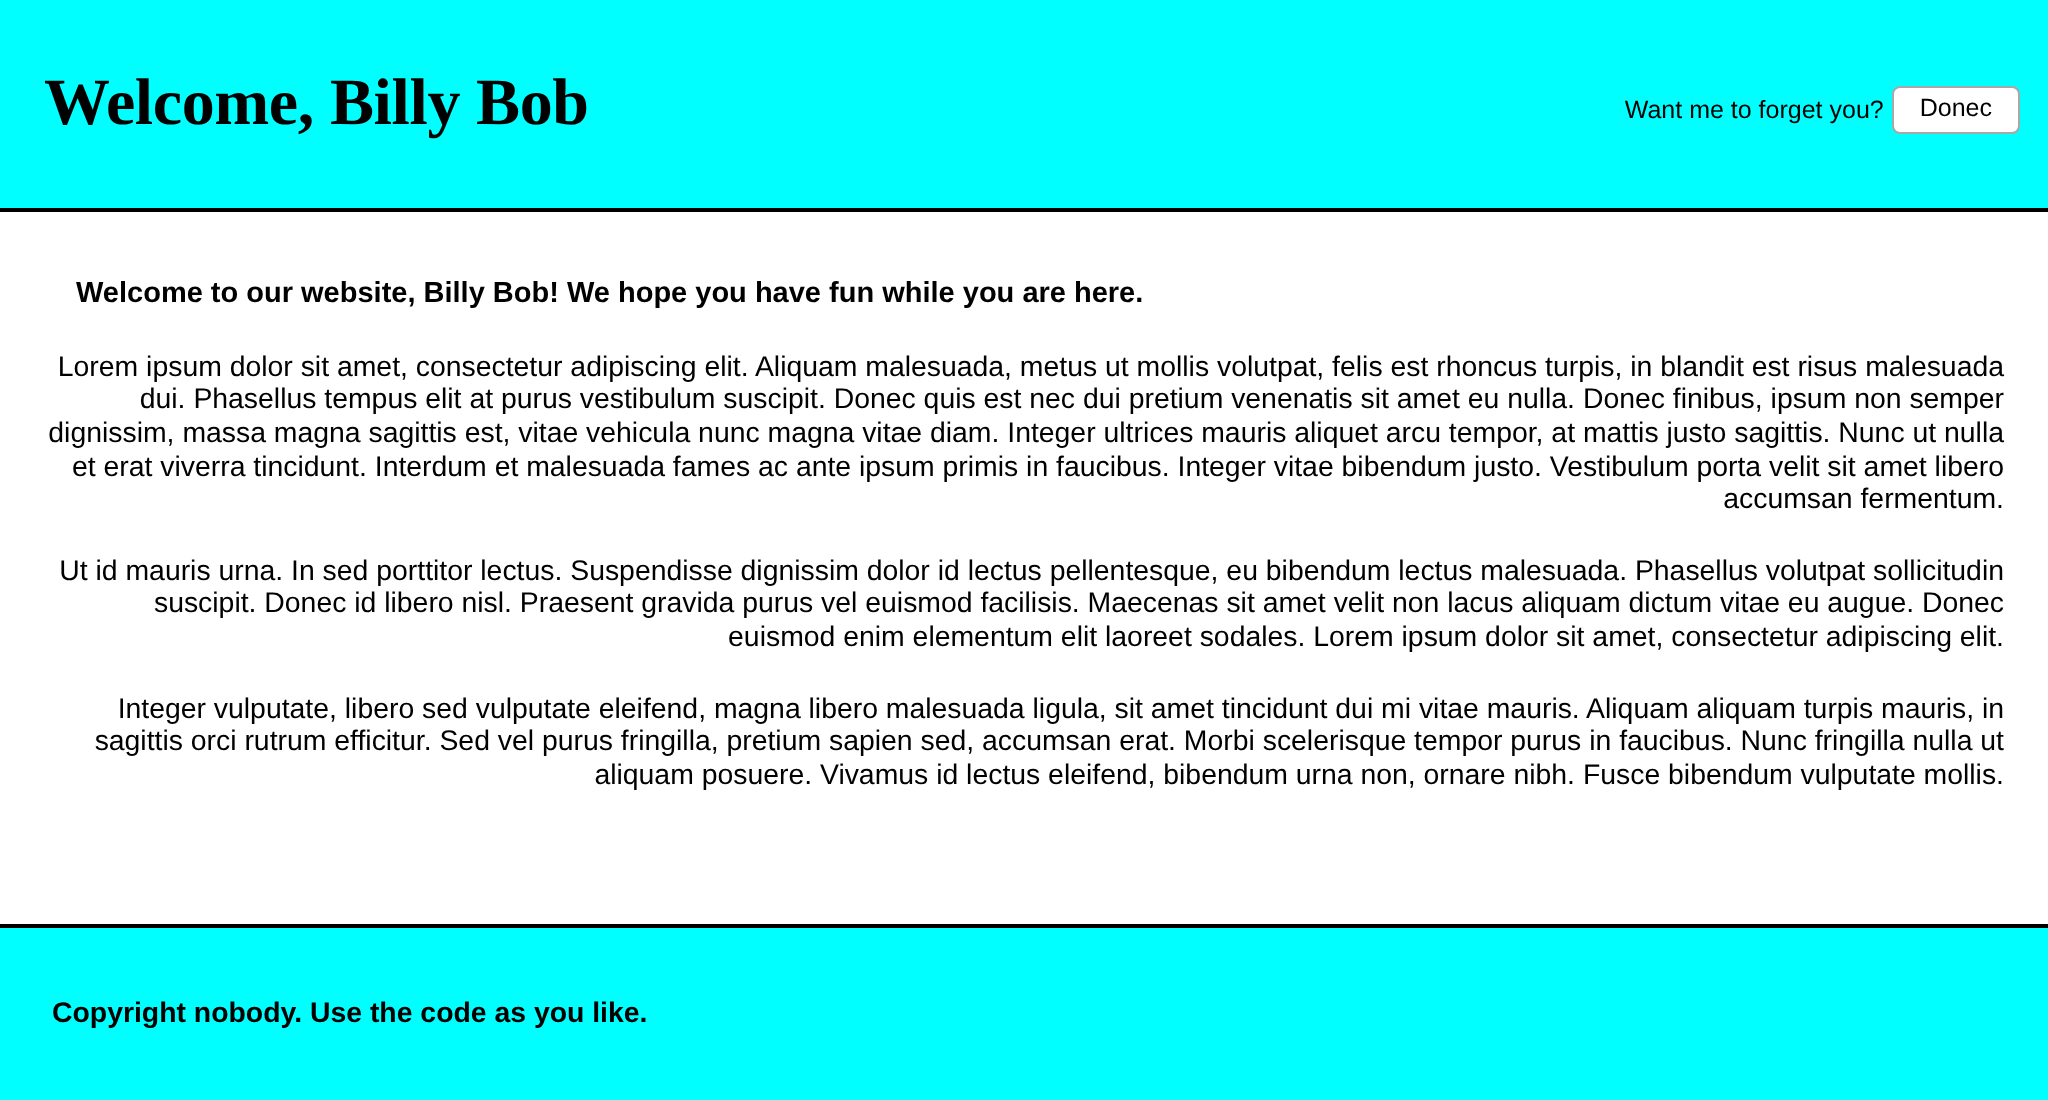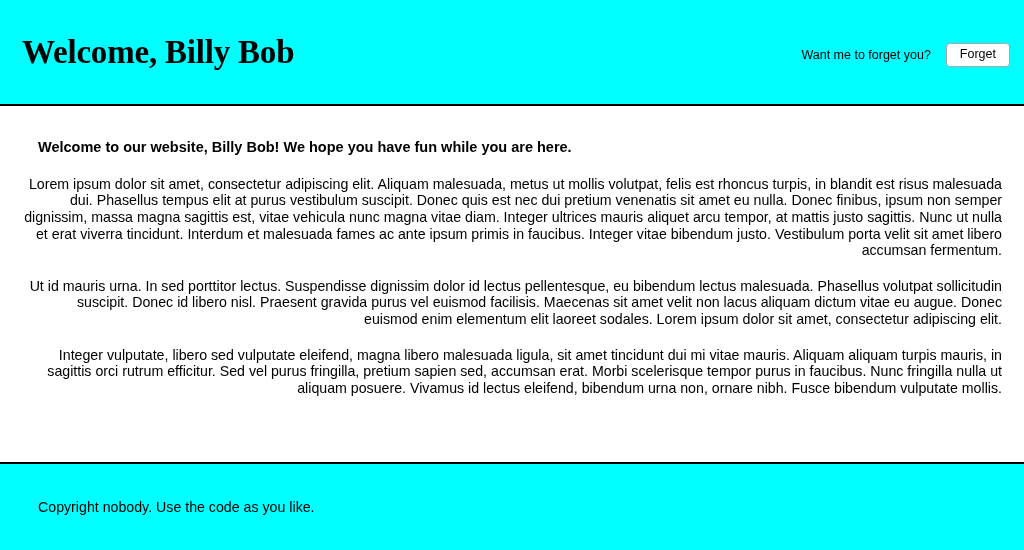--- a/index.html
+++ b/index.html
@@ -33,21 +33,21 @@
     font-weight: bold;
     letter-spacing: -0.2px;
     line-height: 1.1;
     margin: 0;
     white-space: nowrap;
     font-family: Liberation Serif, serif;
   }
   #forget-area {
     display: flex;
     align-items: center;
-    gap: 15px;
+    gap: 4px;
     margin-top: 6px;
   }
   #forget-prompt {
     font-size: 12.5px;
     white-space: nowrap;
   }
   #forget-button {
     font-family: "Liberation Sans", sans-serif;
     font-size: 12.5px;
     background: #ffffff;
@@ -88,31 +88,32 @@
     background: #00ffff;
     border-top: 2px solid #000000;
     box-sizing: border-box;
     display: flex;
     align-items: center;
     padding: 0 22px;
   }
   #copyright-text {
     font-size: 14.2px;
     line-height: 1.3;
-    margin: 16px;
+    margin: 4px;
+    font-weight: bold;
   }
 </style>
 </head>
 <body>
 
 <div id="site-header">
   <h1 id="page-title">Welcome, Billy Bob</h1>
   <div id="forget-area">
     <span id="forget-prompt">Want me to forget you?</span>
-    <button id="forget-button">Forget</button>
+    <button id="forget-button">Donec</button>
   </div>
 </div>
 
 <div id="main-content">
   <p id="welcome-heading">Welcome to our website, Billy Bob! We hope you have fun while you are here.</p>
   <p class="body-paragraph">Lorem ipsum dolor sit amet, consectetur adipiscing elit. Aliquam malesuada, metus ut mollis volutpat, felis est rhoncus turpis, in blandit est risus malesuada dui. Phasellus tempus elit at purus vestibulum suscipit. Donec quis est nec dui pretium venenatis sit amet eu nulla. Donec finibus, ipsum non semper dignissim, massa magna sagittis est, vitae vehicula nunc magna vitae diam. Integer ultrices mauris aliquet arcu tempor, at mattis justo sagittis. Nunc ut nulla et erat viverra tincidunt. Interdum et malesuada fames ac ante ipsum primis in faucibus. Integer vitae bibendum justo. Vestibulum porta velit sit amet libero accumsan fermentum.</p>
   <p class="body-paragraph">Ut id mauris urna. In sed porttitor lectus. Suspendisse dignissim dolor id lectus pellentesque, eu bibendum lectus malesuada. Phasellus volutpat sollicitudin suscipit. Donec id libero nisl. Praesent gravida purus vel euismod facilisis. Maecenas sit amet velit non lacus aliquam dictum vitae eu augue. Donec euismod enim elementum elit laoreet sodales. Lorem ipsum dolor sit amet, consectetur adipiscing elit.</p>
   <p class="body-paragraph">Integer vulputate, libero sed vulputate eleifend, magna libero malesuada ligula, sit amet tincidunt dui mi vitae mauris. Aliquam aliquam turpis mauris, in sagittis orci rutrum efficitur. Sed vel purus fringilla, pretium sapien sed, accumsan erat. Morbi scelerisque tempor purus in faucibus. Nunc fringilla nulla ut aliquam posuere. Vivamus id lectus eleifend, bibendum urna non, ornare nibh. Fusce bibendum vulputate mollis.</p>
 </div>
 

